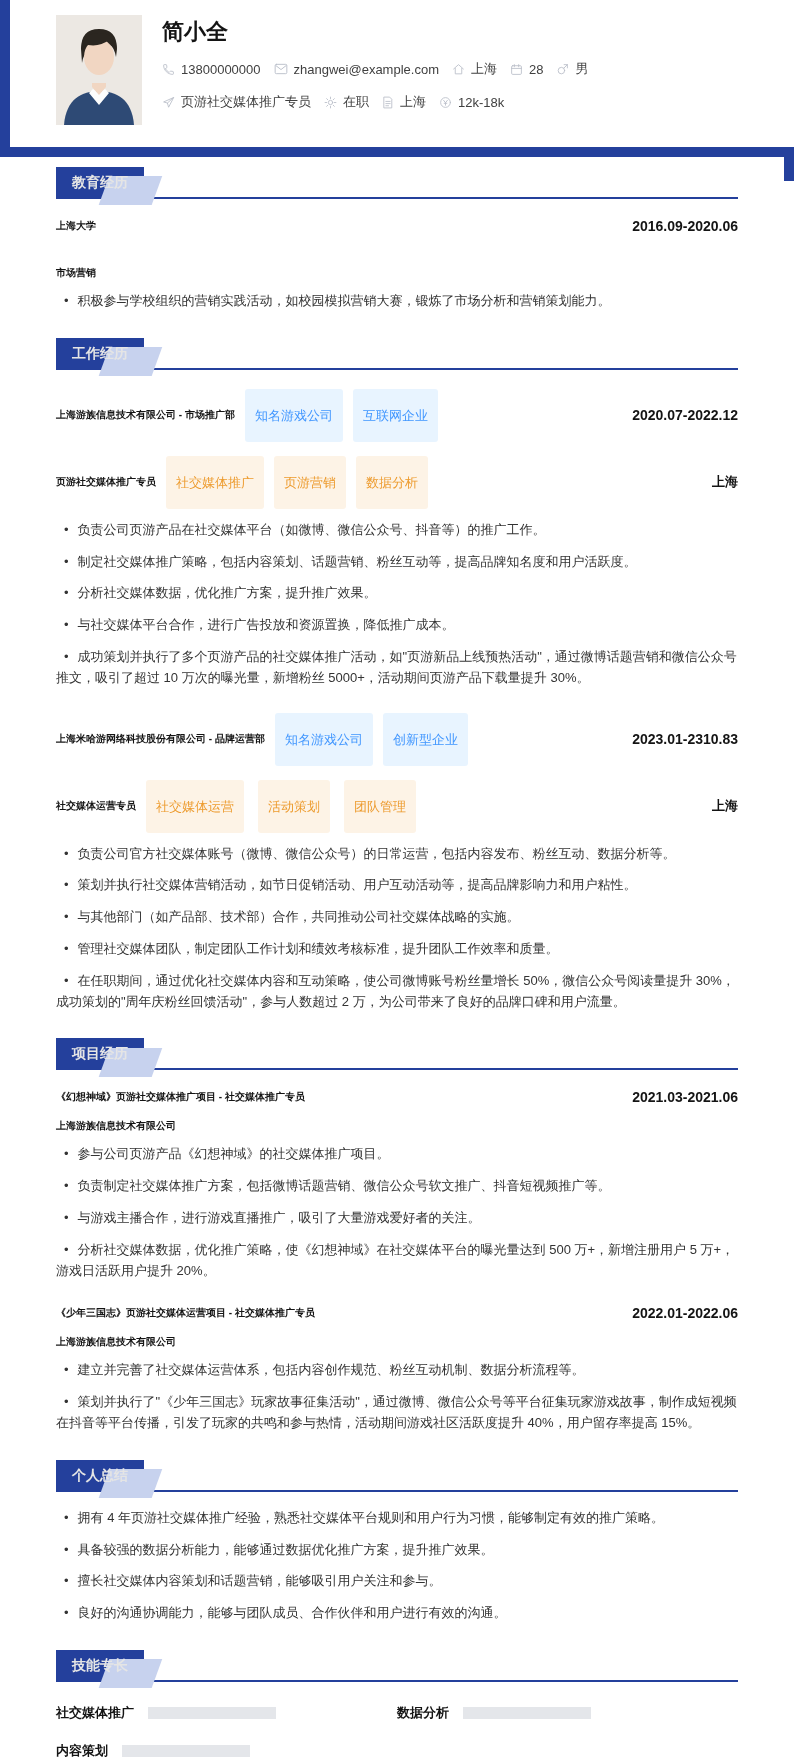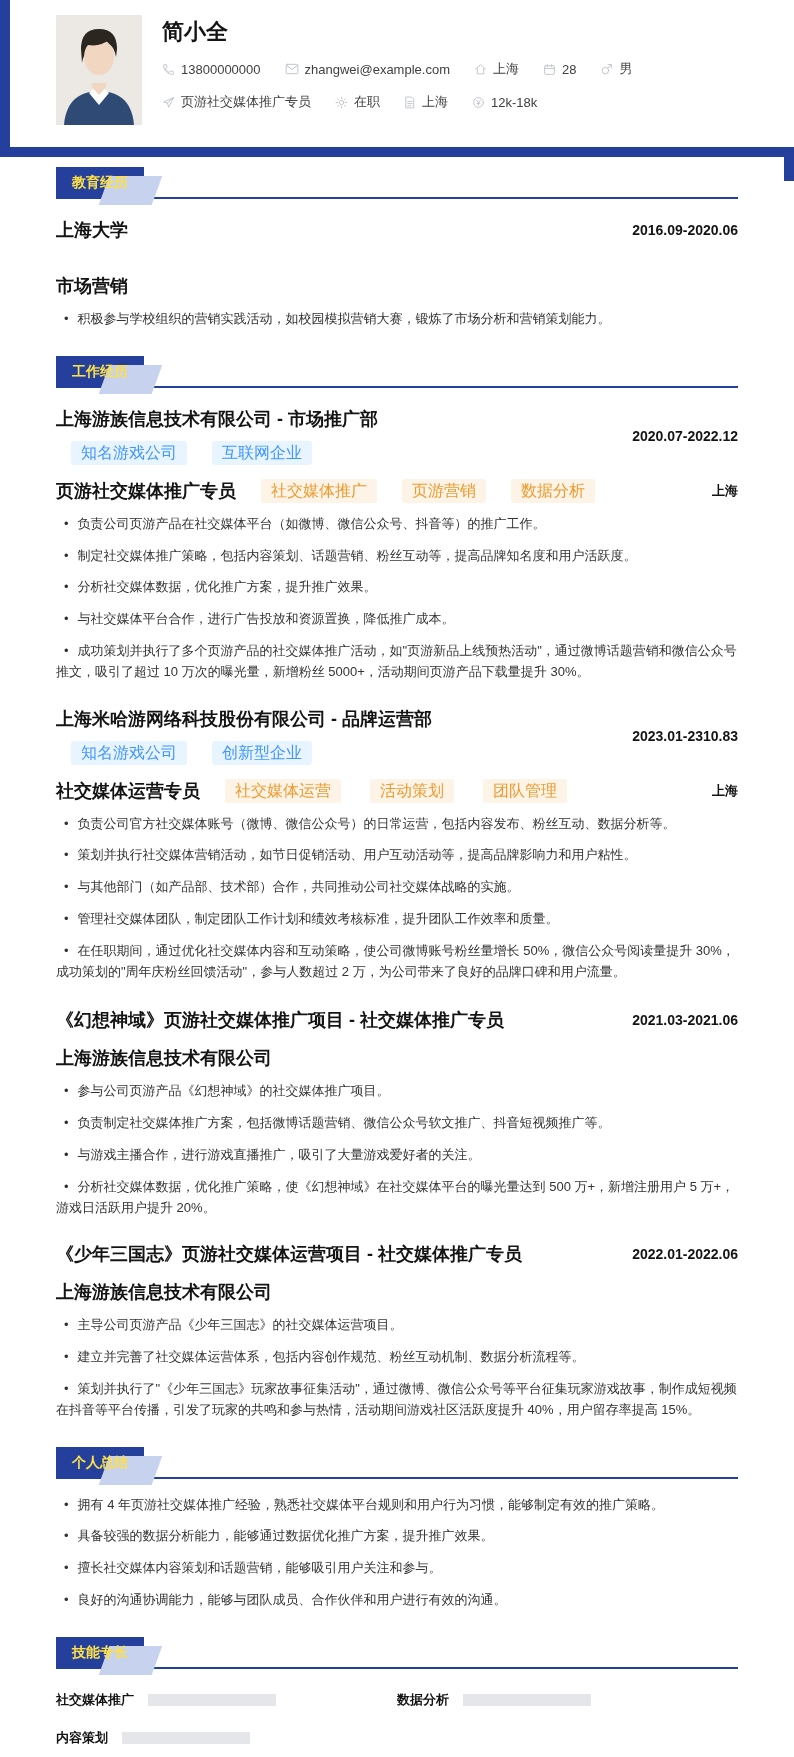--- a/index.html
+++ b/index.html
@@ -13,37 +13,37 @@
 
   
   .header{position:relative;height:135px;box-sizing:border-box;padding:15px 56px 0 56px;}
   .bar-left{position:absolute;left:0;top:0;width:10px;height:157px;background:var(--accent);}
   .bar-bottom{position:absolute;left:0;top:147px;width:794px;height:10px;background:var(--accent);}
   .bar-right{position:absolute;right:0;top:147px;width:10px;height:34px;background:var(--accent);}
   .h-flex{display:flex;gap:20px;}
   .avatar{width:86px;height:110px;flex:0 0 86px;overflow:hidden;background:#ece8e3;}
   .h-right{padding-top:4px;}
   .name{font-size:22px;font-weight:bold;color:#141414;line-height:1.2;}
-  .c-row{display:flex;align-items:center;gap:24px;margin-top:15px;font-size:13px;color:#404040;}
+  .c-row{display:flex;align-items:center;gap:13px;margin-top:15px;font-size:13px;color:#404040;}
   .c-item{display:flex;align-items:center;gap:6px;white-space:nowrap;}
   .cicon svg{display:block;stroke:#b9bec9;fill:none;stroke-width:1.6;stroke-linecap:round;stroke-linejoin:round;}
 
   
   .content{padding:6px 56px 34px 56px;}
   .section{margin-top:26px;}
   .sec-head{border-bottom:2px solid var(--accent);line-height:0;}
-  .badge{position:relative;display:inline-block;background:var(--accent);color:#fde047;font-size:14px;font-weight:bold;line-height:1;padding:8px 16px;z-index:1;}
+  .badge{position:relative;display:inline-block;background:var(--accent);color:#e5e5e5;font-size:14px;font-weight:bold;line-height:1;padding:8px 16px;z-index:1;}
   .badge::after{content:"";position:absolute;right:-13px;bottom:-8px;width:60%;height:96%;background:var(--accent-shadow);transform:skewX(-20deg);z-index:-1;}
 
   .row{display:flex;justify-content:space-between;align-items:center;margin-top:19px;}
   .row-left{display:flex;align-items:center;gap:10px;flex-wrap:wrap;}
-  .bold14{font-size:18px;font-weight:bold;color:#141414;}
+  .bold14{font-size:10px;font-weight:bold;color:#141414;}
   .date{font-size:14px;font-weight:bold;color:#141414;white-space:nowrap;}
   .loc{font-size:13px;font-weight:bold;color:#141414;}
-  .tag{font-size:16px;line-height:1;padding:4px 10px;border-radius:3px;white-space:nowrap;margin-left:15px;}
+  .tag{font-size:13px;line-height:1;padding:20px 10px;border-radius:3px;white-space:nowrap;}
   .tag-blue{color:#4096ff;background:#e8f4ff;}
   .tag-orange{color:#ed9b2e;background:#fdf3e6;}
 
   .bullets{margin-top:5px;}
   .bullet{font-size:13px;line-height:1.6;color:#333;margin:11px 0;text-indent:8px;}
   .dot{margin-right:9px;}
 
   
   .skills{display:grid;grid-template-columns:1fr 1fr;row-gap:20px;margin-top:22px;}
   .skill{display:flex;align-items:center;gap:14px;}
@@ -253,20 +253,23 @@
         <div class="bullet"><span class="dot">•</span><span>负责公司官方社交媒体账号（微博、微信公众号）的日常运营，包括内容发布、粉丝互动、数据分析等。</span></div>
             <div class="bullet"><span class="dot">•</span><span>策划并执行社交媒体营销活动，如节日促销活动、用户互动活动等，提高品牌影响力和用户粘性。</span></div>
             <div class="bullet"><span class="dot">•</span><span>与其他部门（如产品部、技术部）合作，共同推动公司社交媒体战略的实施。</span></div>
             <div class="bullet"><span class="dot">•</span><span>管理社交媒体团队，制定团队工作计划和绩效考核标准，提升团队工作效率和质量。</span></div>
             <div class="bullet"><span class="dot">•</span><span>在任职期间，通过优化社交媒体内容和互动策略，使公司微博账号粉丝量增长 50%，微信公众号阅读量提升 30%，成功策划的"周年庆粉丝回馈活动"，参与人数超过 2 万，为公司带来了良好的品牌口碑和用户流量。</span></div>
           </div>
       </div>
     </div>
 
     <div class="section">
+      <div class="sec-head">
+        <span class="badge">项目经历</span>
+      </div>
 
       <div>
         <div class="row">
           <span class="bold14">《幻想神域》页游社交媒体推广项目 - 社交媒体推广专员</span>
           <span class="date">2021.03-2021.06</span>
         </div>
         <div class="row" style="margin-top:14px">
           <span class="bold14">上海游族信息技术有限公司</span>
         </div>
         <div class="bullets">
@@ -281,21 +284,20 @@
       <div style="margin-top:24px">
         <div class="row">
           <span class="bold14">《少年三国志》页游社交媒体运营项目 - 社交媒体推广专员</span>
           <span class="date">2022.01-2022.06</span>
         </div>
         <div class="row" style="margin-top:14px">
           <span class="bold14">上海游族信息技术有限公司</span>
         </div>
         <div class="bullets">
 
-        <div class="bullet"><span class="dot">•</span><span>主导公司页游产品《少年三国志》的社交媒体运营项目。</span></div>
             <div class="bullet"><span class="dot">•</span><span>建立并完善了社交媒体运营体系，包括内容创作规范、粉丝互动机制、数据分析流程等。</span></div>
             <div class="bullet"><span class="dot">•</span><span>策划并执行了"《少年三国志》玩家故事征集活动"，通过微博、微信公众号等平台征集玩家游戏故事，制作成短视频在抖音等平台传播，引发了玩家的共鸣和参与热情，活动期间游戏社区活跃度提升 40%，用户留存率提高 15%。</span></div>
           </div>
       </div>
     </div>
 
     <div class="section">
       <div class="sec-head">
         <span class="badge">个人总结</span>
       </div>

